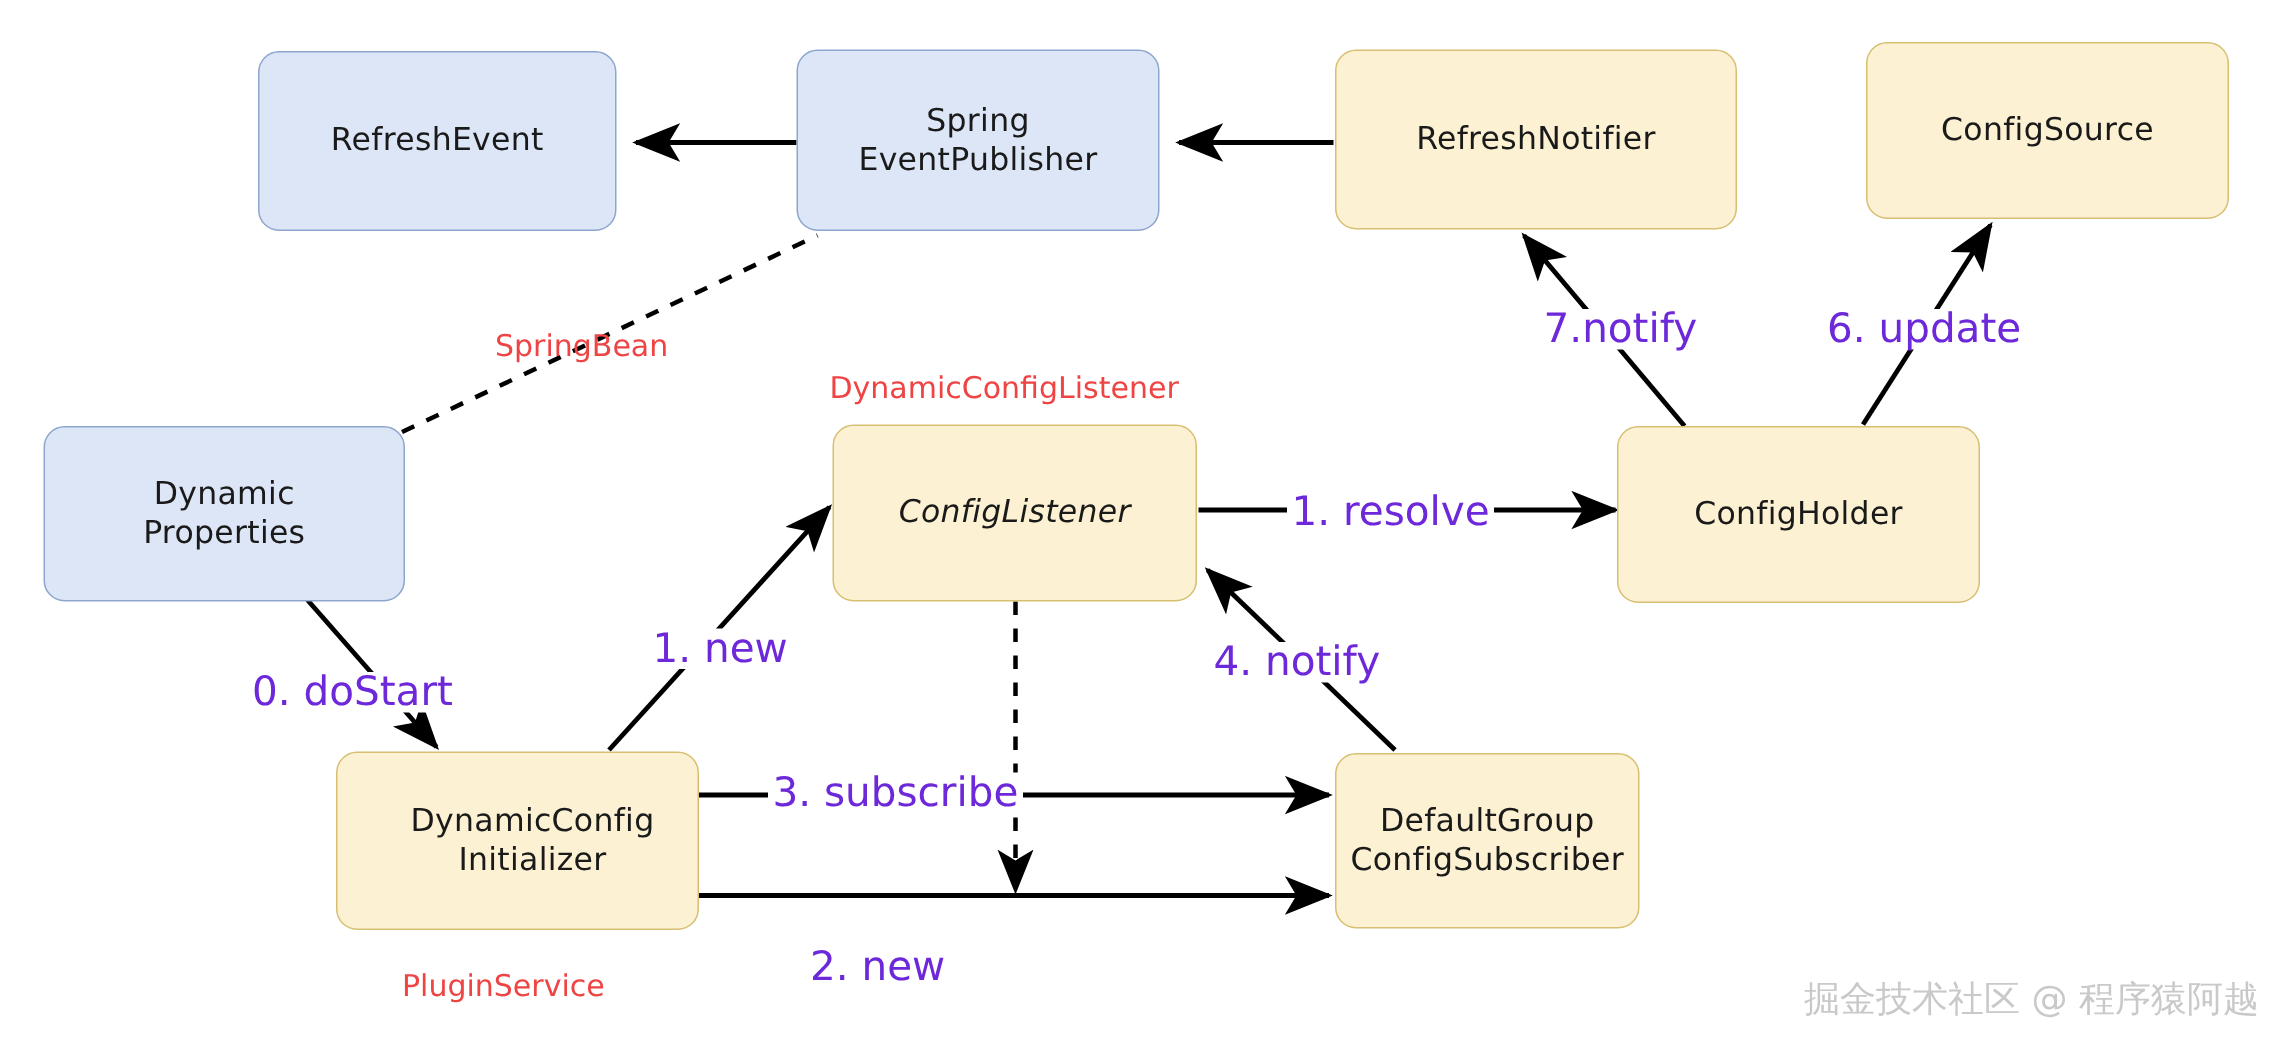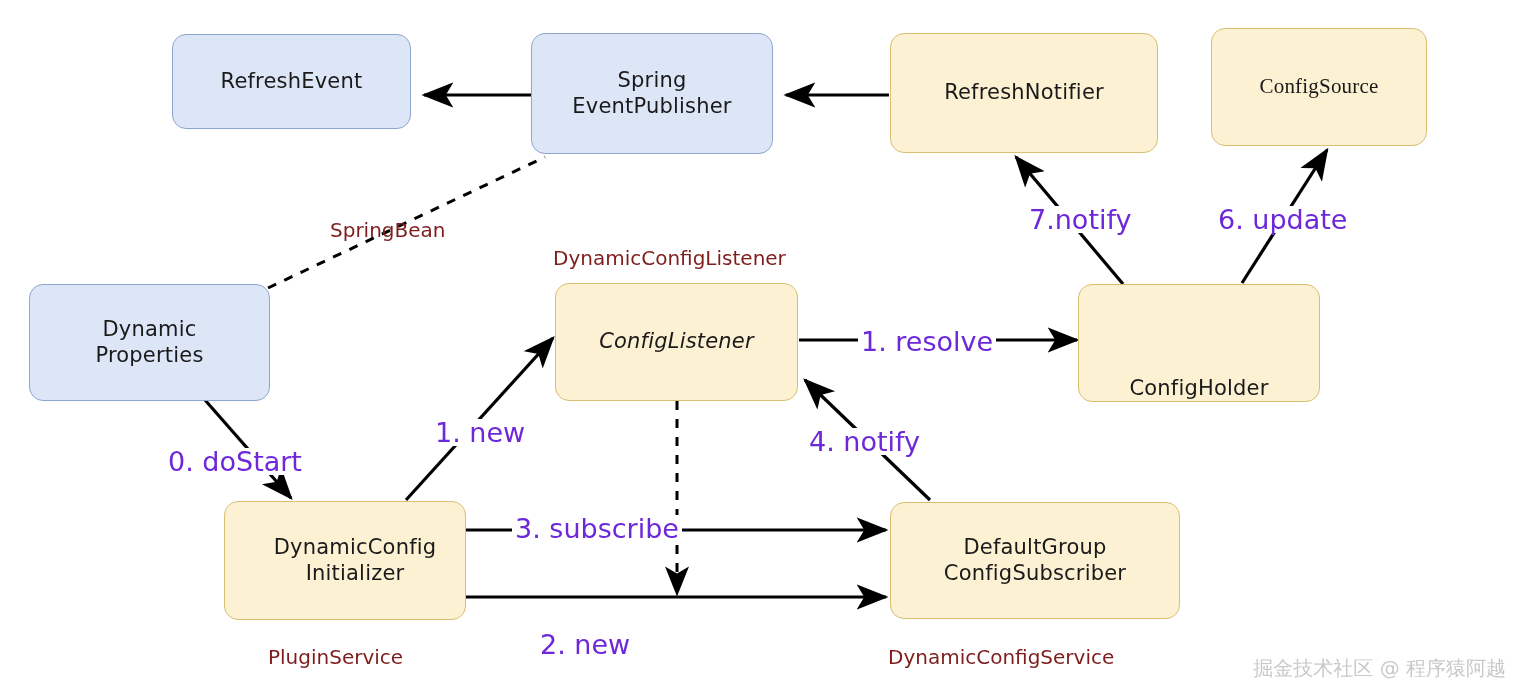--- a/index.html
+++ b/index.html
@@ -41,37 +41,37 @@
     background: #dde6f7;
     border: 1.6px solid #8ea6cd;
   }
   .node.yellow {
     background: #fcf1d2;
     border: 1.6px solid #d8bf72;
   }
   .caption {
     position: absolute;
     font-size: 20px;
-    color: #7f1d1d;
+    color: #ef4444;
     white-space: nowrap;
   }
   .edge-label {
     position: absolute;
     font-size: 27px;
     color: #6d28d9;
     white-space: nowrap;
     background: #ffffff;
     padding: 0 3px;
     line-height: 1;
   }
   .watermark {
     position: absolute;
     right: 16px;
     bottom: 10px;
-    font-size: 20px;
+    font-size: 24px;
     color: #c9c9c9;
     white-space: nowrap;
     font-family: "DejaVu Sans", sans-serif;
   }
 </style>
 </head>
 <body>
 
 <div id="canvas">
 
@@ -103,75 +103,72 @@
 
     <path d="M 930,500 L 805,380" stroke="#000" stroke-width="3.2" fill="none" marker-end="url(#arrow)"></path>
 
     <path d="M 466,530 L 886,530" stroke="#000" stroke-width="3.2" fill="none" marker-end="url(#arrow)"></path>
 
     <path d="M 466,597 L 886,597" stroke="#000" stroke-width="3.2" fill="none" marker-end="url(#arrow)"></path>
 
     <path d="M 677,401 L 677,594" stroke="#000" stroke-width="3" fill="none" stroke-dasharray="9 9" marker-end="url(#arrow-d)"></path>
   </svg>
 
-  <div class="node blue" style="left:172px; top:34px; width:239px; height:95px;">
+  <div class="node blue" style="left:172px; top:34px; width:239px; height:120px;">
     <span>RefreshEvent</span>
   </div>
 
   <div class="node blue" style="left:531px; top:33px; width:242px; height:121px;">
     <span>Spring
 EventPublisher</span>
   </div>
 
   <div class="node yellow" style="left:890px; top:33px; width:268px; height:120px;">
     <span>RefreshNotifier</span>
   </div>
 
-  <div class="node yellow" style="left:1211px; top:28px; width:216px; height:118px;font-family:Liberation Serif, serif;">
+  <div class="node yellow" style="left:1244px; top:28px; width:242px; height:118px;">
     <span>ConfigSource</span>
   </div>
 
   <div class="node blue" style="left:29px; top:284px; width:241px; height:117px;">
     <span>Dynamic
 Properties</span>
   </div>
 
   <div class="node yellow" style="left:555px; top:283px; width:243px; height:118px;font-style:italic;">
     <span>ConfigListener</span>
   </div>
 
-  <div class="node yellow" style="left:1078px; top:284px; width:242px; height:118px;align-items:flex-end;">
+  <div class="node yellow" style="left:1078px; top:284px; width:242px; height:118px;">
     <span>ConfigHolder</span>
   </div>
 
   <div class="node yellow" style="left:224px; top:501px; width:242px; height:119px;padding-left:20px;">
     <span>DynamicConfig
 Initializer</span>
   </div>
 
-  <div class="node yellow" style="left:890px; top:502px; width:290px; height:117px;">
+  <div class="node yellow" style="left:890px; top:502px; width:203px; height:117px;">
     <span>DefaultGroup
 ConfigSubscriber</span>
   </div>
 
   <div class="caption" style="left:330px; top:218px;">
     <span>SpringBean</span>
   </div>
 
   <div class="caption" style="left:553px; top:246px;">
     <span>DynamicConfigListener</span>
   </div>
 
   <div class="caption" style="left:268px; top:645px;">
     <span>PluginService</span>
   </div>
 
-  <div class="caption" style="left:888px; top:645px;">
-    <span>DynamicConfigService</span>
-  </div>
 
   <div class="edge-label" style="left:1026px; top:206px;">
     <span>7.notify</span>
   </div>
 
   <div class="edge-label" style="left:1215px; top:206px;">
     <span>6. update</span>
   </div>
 
   <div class="edge-label" style="left:165px; top:432px;margin-top:16px;">

